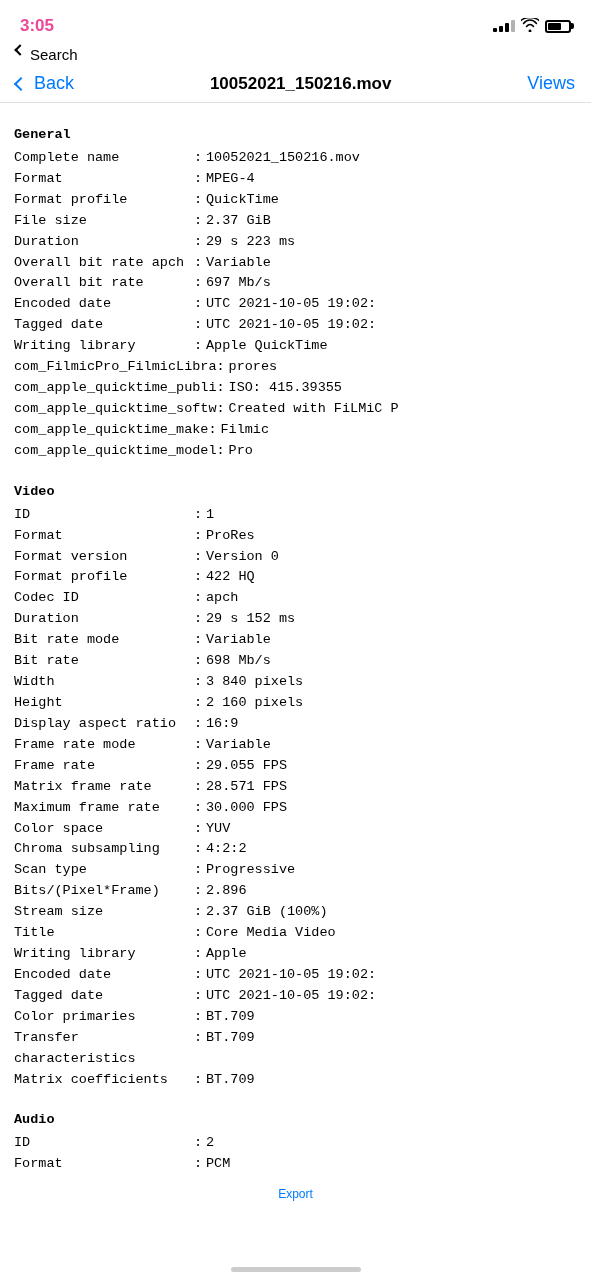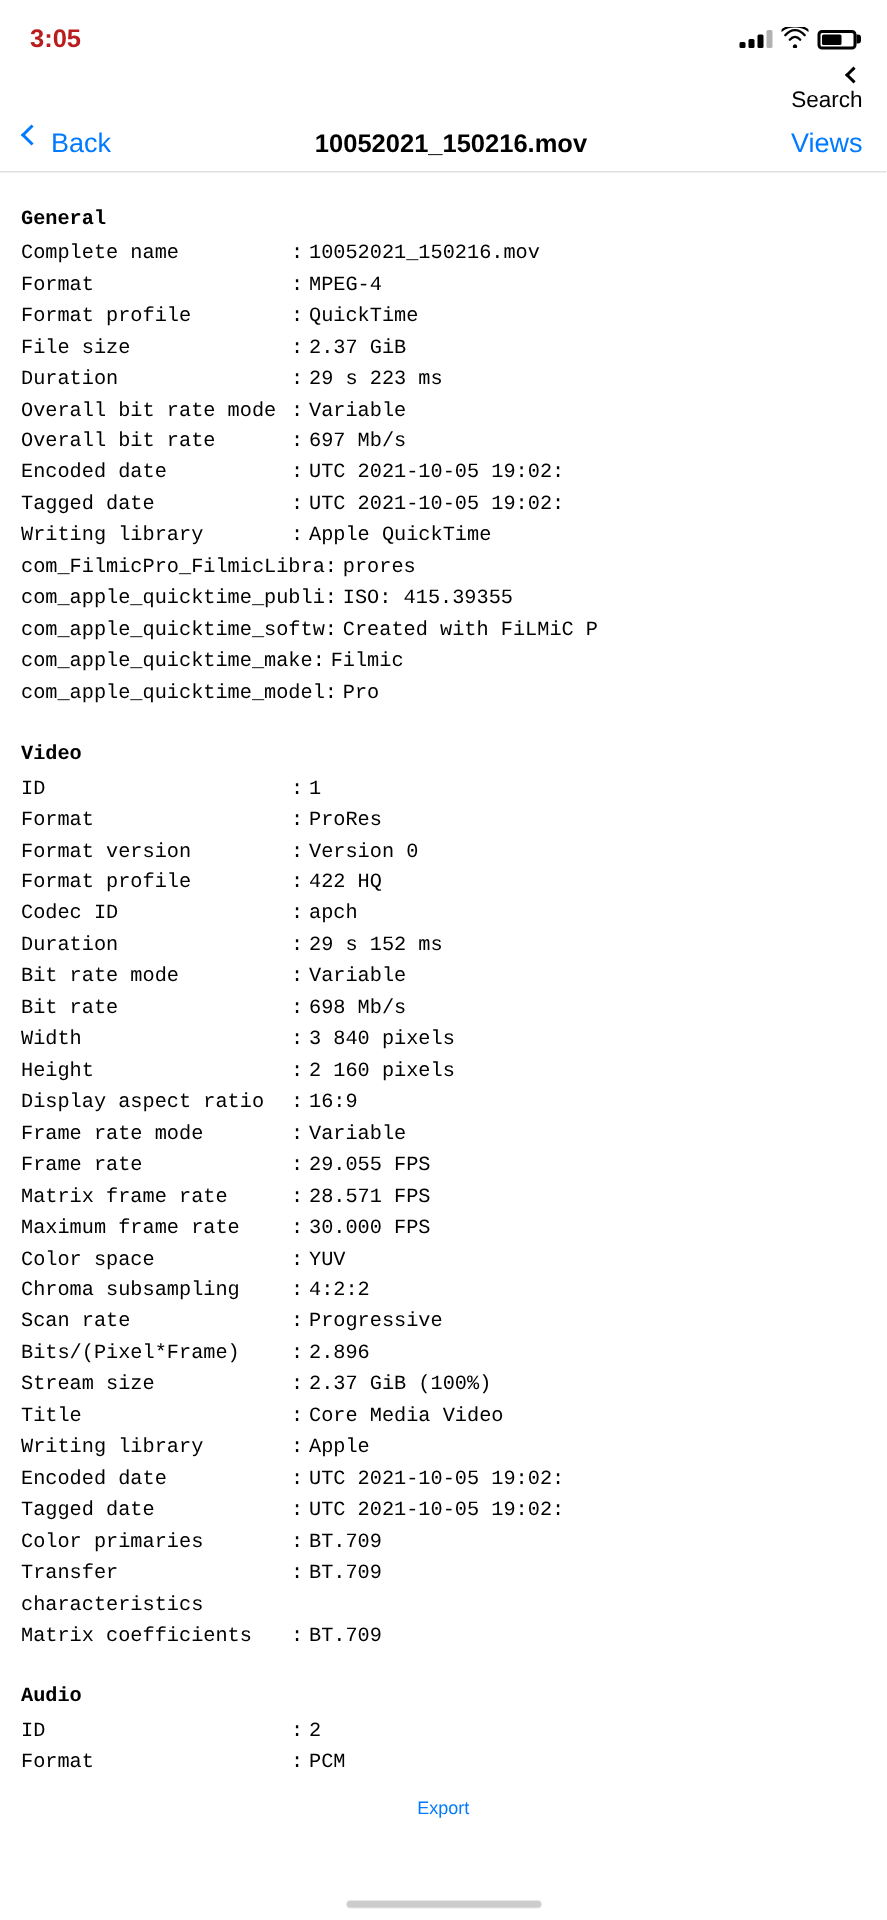--- a/index.html
+++ b/index.html
@@ -16,21 +16,21 @@
     .status-bar {
       display: flex;
       justify-content: space-between;
       align-items: center;
       padding: 12px 20px 4px 20px;
       height: 44px;
     }
     .status-time {
       font-size: 17px;
       font-weight: 600;
-      color: #b91c1c;
+      color: #ec4899;
     }
     .status-icons {
       display: flex;
       align-items: center;
       gap: 6px;
     }
     .signal-bars {
       display: flex;
       align-items: flex-end;
       gap: 2px;
@@ -74,23 +74,22 @@
     }
 
     
     .search-nav {
       padding: 2px 16px 4px 16px;
     }
     .search-back-label {
       font-size: 15px;
       color: #000;
       display: flex;
-      align-items: flex-end;
+      align-items: flex-start;
       gap: 4px;
-      flex-direction: column;
     }
     .chevron-left-small {
       display: inline-block;
       width: 8px;
       height: 8px;
       border-left: 2px solid #000;
       border-bottom: 2px solid #000;
       transform: rotate(45deg);
       margin-right: 2px;
     }
@@ -98,21 +97,21 @@
     
     .nav-bar {
       display: flex;
       justify-content: space-between;
       align-items: center;
       padding: 6px 16px 8px 16px;
       border-bottom: 1px solid #e0e0e0;
     }
     .nav-back {
       display: flex;
-      align-items: flex-start;
+      align-items: center;
       color: #007AFF;
       font-size: 18px;
       font-weight: 400;
       gap: 4px;
       cursor: pointer;
       text-decoration: none;
     }
     .chevron-left {
       display: inline-block;
       width: 10px;
@@ -267,21 +266,21 @@
         <span class="info-key">File size</span>
         <span class="info-sep">: </span>
         <span class="info-val">2.37 GiB</span>
       </div>
       <div class="info-row">
         <span class="info-key">Duration</span>
         <span class="info-sep">: </span>
         <span class="info-val">29 s 223 ms</span>
       </div>
       <div class="info-row">
-        <span class="info-key">Overall bit rate mode</span>
+        <span class="info-key">Overall bit rate apch</span>
         <span class="info-sep">: </span>
         <span class="info-val">Variable</span>
       </div>
       <div class="info-row">
         <span class="info-key">Overall bit rate</span>
         <span class="info-sep">: </span>
         <span class="info-val">697 Mb/s</span>
       </div>
       <div class="info-row">
         <span class="info-key">Encoded date</span>
@@ -408,21 +407,21 @@
         <span class="info-key">Color space</span>
         <span class="info-sep">: </span>
         <span class="info-val">YUV</span>
       </div>
       <div class="info-row">
         <span class="info-key">Chroma subsampling</span>
         <span class="info-sep">: </span>
         <span class="info-val">4:2:2</span>
       </div>
       <div class="info-row">
-        <span class="info-key">Scan rate</span>
+        <span class="info-key">Scan type</span>
         <span class="info-sep">: </span>
         <span class="info-val">Progressive</span>
       </div>
       <div class="info-row">
         <span class="info-key">Bits/(Pixel*Frame)</span>
         <span class="info-sep">: </span>
         <span class="info-val">2.896</span>
       </div>
       <div class="info-row">
         <span class="info-key">Stream size</span>

